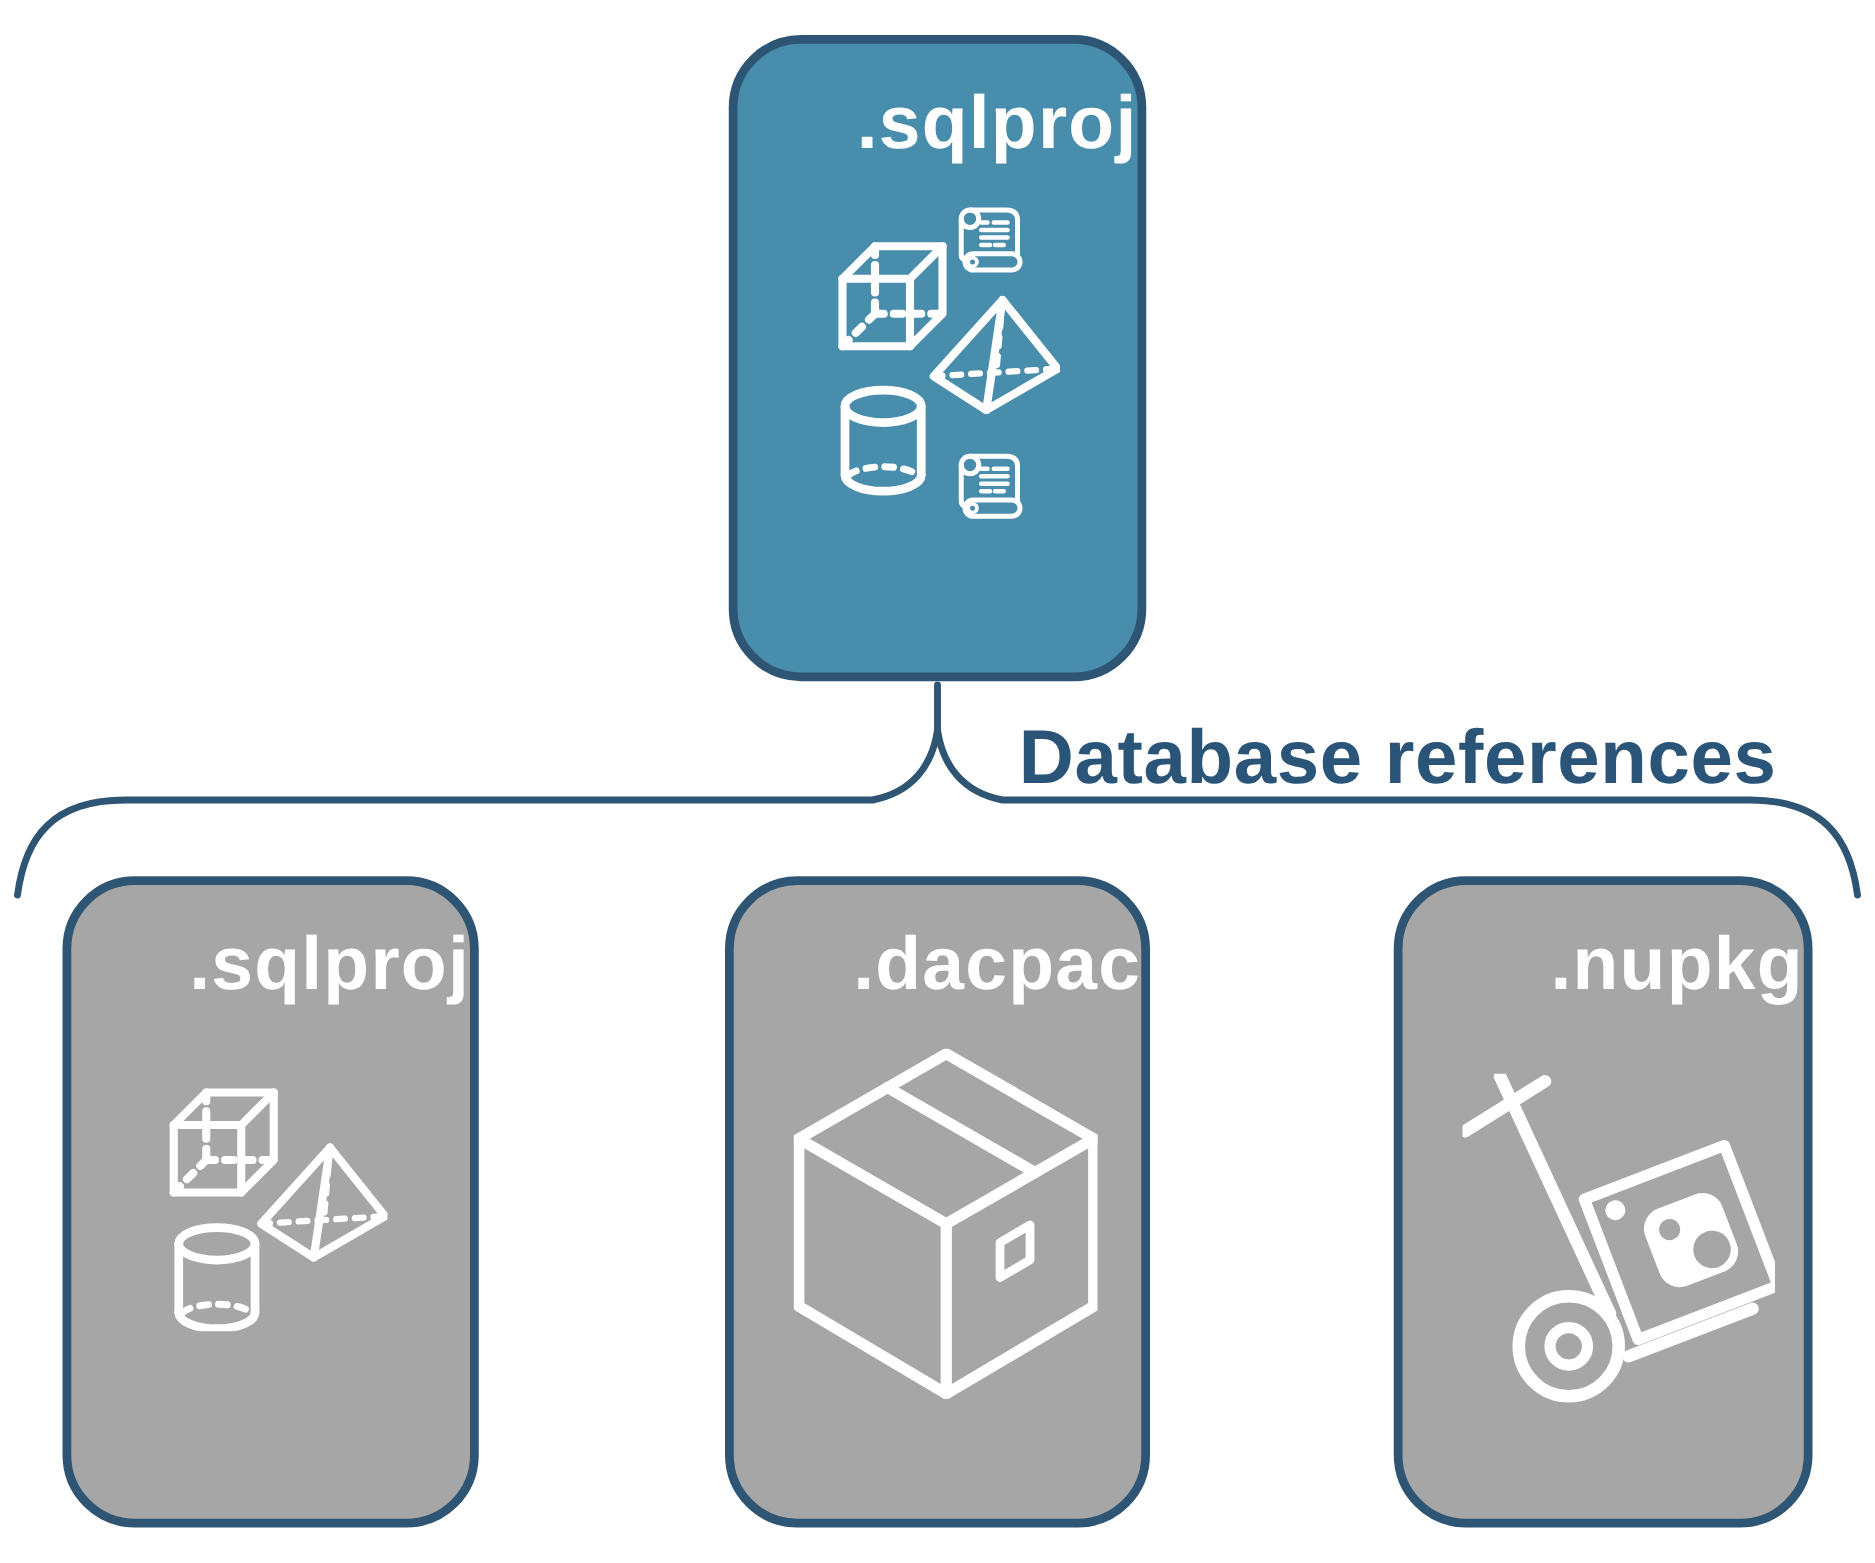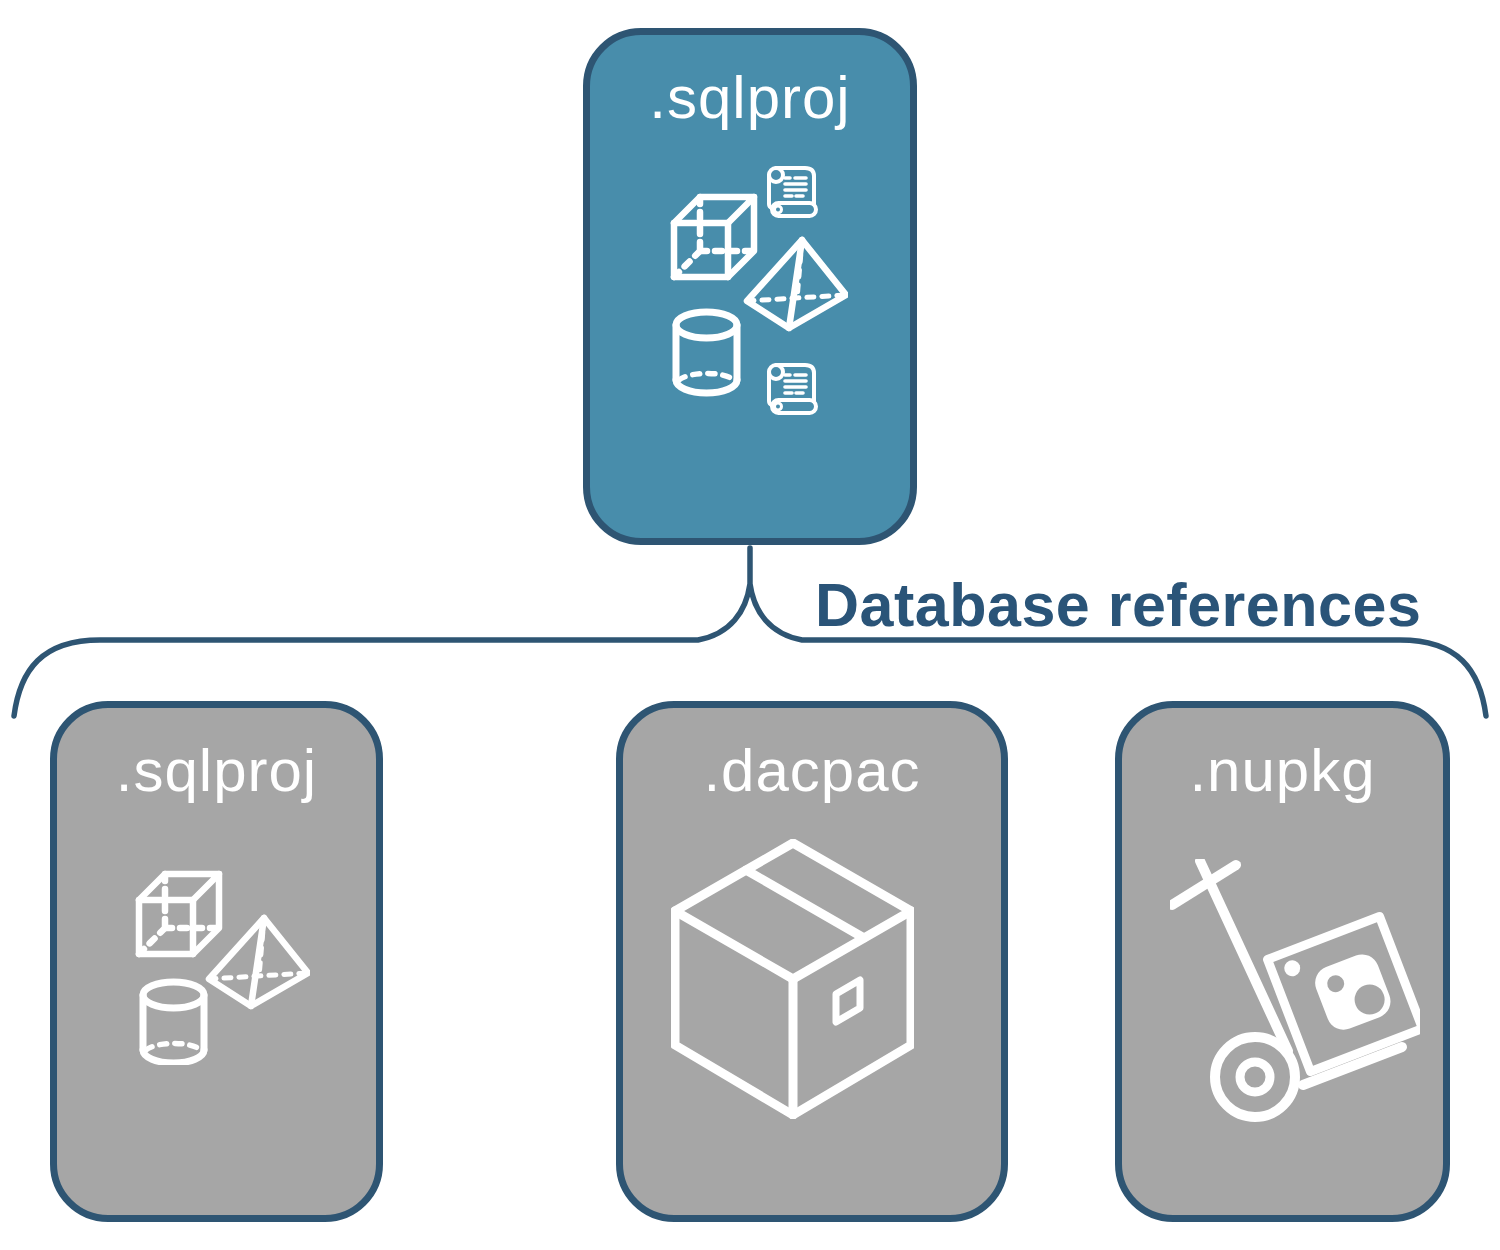--- a/index.html
+++ b/index.html
@@ -8,22 +8,22 @@
     font-family:"Liberation Sans", sans-serif;overflow:hidden;
   }
   .card{
     position:absolute;box-sizing:border-box;
     border:7px solid var(--outline,#2E5573);
     border-radius:58px;
   }
   .card-root{background:var(--root-fill,#488DAB);}
   .card-child{background:var(--child-fill,#A6A6A6);}
   .card-title{
-    display:block;text-align:center;margin-top:30px;
-    font-size:60px;font-weight:normal;line-height:1.1;color:#ffffff;
+    display:block;text-align:right;margin-top:30px;
+    font-size:60px;font-weight:bold;line-height:1.1;color:#ffffff;
     letter-spacing:1px;
   }
   .icon-cluster{position:absolute;}
   .connector-label{
     position:absolute;left:815px;top:570px;
     font-size:61px;font-weight:bold;color:var(--label-color,#2A5478);
     white-space:nowrap;letter-spacing:0.5px;
   }
   .brace{position:absolute;left:0;top:540px;}
   svg{display:block;}
@@ -111,21 +111,21 @@
         </g>
       <g>
           <use href="#pyramid" x="72" y="45"></use>
         </g>
       <g>
           <use href="#cylinder" x="5" y="110"></use>
         </g>
     </svg>
   </div>
 
-  <div class="card card-child" style="left:616px;top:701px;width:392px;height:521px;">
+  <div class="card card-child" style="left:580px;top:701px;width:340px;height:521px;">
     <span class="card-title">.dacpac</span>
     <svg class="icon-cluster" style="left:48px;top:131px;" width="243" height="280" viewBox="0 0 243 280">
       <g fill="none" stroke="#fff" stroke-width="9" stroke-linejoin="round" stroke-linecap="round">
         <path d="M122 4 L240 72 L122 140 L4 72 Z"></path>
         <path d="M4 72 V206 L122 276 L240 206 V72"></path>
         <path d="M122 140 V276"></path>
         <path d="M75 31 L193 99"></path>
         <path d="M165 155 L189 141 V169 L165 183 Z" stroke-width="7"></path>
       </g>
     </svg>

